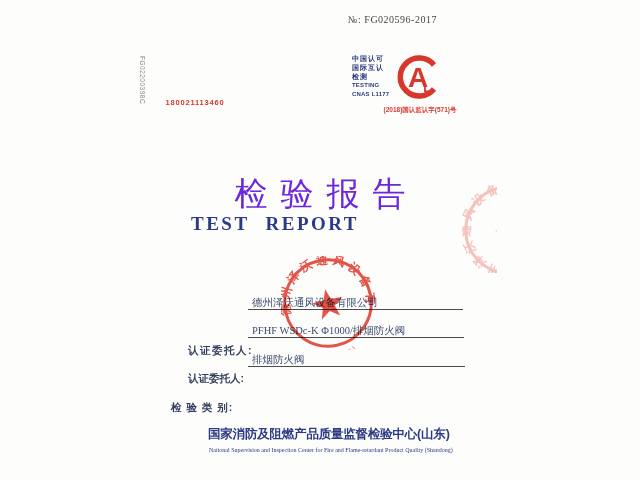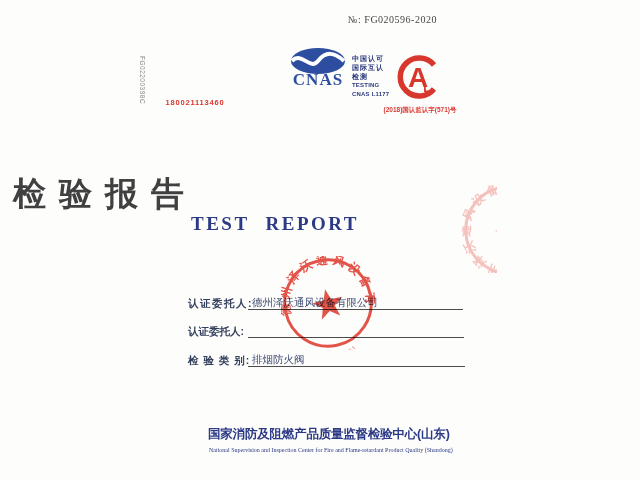--- a/index.html
+++ b/index.html
@@ -18,66 +18,59 @@
   .cma-number { left:157px; top:98px; width:76px; text-align:center; font-size:7.5px; font-weight:bold; color:#d8372e; letter-spacing:0.8px; }
   .ilac-wrap { left:227px; top:46px; width:60px; height:60px; }
   .cnas-wrap { left:289px; top:46px; width:58px; height:42px; }
   .accred-block { left:352px; top:54px; width:44px; color:#2c3b7d; }
   .accred-block .zh { font-size:7px; font-weight:bold; line-height:9px; letter-spacing:1px; }
   .accred-block .en { font-size:6px; font-weight:bold; line-height:8.5px; letter-spacing:0.2px; }
   .cal-wrap { left:394px; top:52px; width:48px; height:52px; }
   .cal-caption { left:378px; top:106px; width:84px; text-align:center; font-size:6.5px; font-weight:bold; color:#d8372e; white-space:nowrap; }
 
   
-  .title-zh { left:0; top:172px; width:640px; font-size:33px; font-weight:bold; color:#404040; letter-spacing:13px; text-indent:13px; font-family:"Liberation Sans", sans-serif; }
+  .title-zh { left:0; top:172px; width:640px; text-align:center; font-size:33px; font-weight:normal; color:#6d28d9; letter-spacing:13px; text-indent:13px; font-family:"Liberation Sans", sans-serif; }
   .title-en { left:0; top:213px; width:550px; text-align:center; font-family:"Liberation Serif", serif; font-size:19px; font-weight:bold; color:#2c3a86; letter-spacing:2.5px; word-spacing:9px; }
 
   
-  .field-label { color:#333f5c; font-size:10.5px; font-weight:bold; white-space:nowrap; }
+  .field-label { color:#333f5c; font-size:10.5px; font-weight:bold; white-space:nowrap;margin-top:47px; }
   .field-value { color:#3d4b70; font-size:10.5px; font-family:"Liberation Serif", serif; white-space:nowrap; }
   .underline { height:1px; background:#4c4c4c; }
   .lbl1 { left:188px; top:297px; letter-spacing:1.5px; }
   .val1 { left:252px; top:296px; }
   .ul1  { left:248px; top:309px; width:215px; }
   .lbl2 { left:188px; top:325px; }
   .val2 { left:252px; top:324px; }
   .ul2  { left:248px; top:337px; width:216px; }
-  .lbl3 { left:188px; top:354px; letter-spacing:1px;text-align:right; }
+  .lbl3 { left:171px; top:354px; letter-spacing:1px;text-align:right; }
   .val3 { left:252px; top:353px; }
   .ul3  { left:248px; top:366px; width:217px; }
 
   
   .stamp-main { left:281px; top:256px; width:94px; height:94px; opacity:0.88; mix-blend-mode:multiply; }
   .stamp-clip { left:462px; top:183px; width:35px; height:90px; overflow:hidden; opacity:0.3; }
   .stamp-clip svg { position:absolute; left:0; top:0; width:94px; height:94px; }
 
   
   .footer-logo { left:157px; top:420px; width:50px; height:40px; }
   .footer-zh { left:208px; top:426px; font-size:12.5px; font-weight:bold; color:#2c3a86; letter-spacing:-0.2px; white-space:nowrap; }
   .footer-en { left:209px; top:447px; font-size:6px; font-family:"Liberation Serif", serif; color:#2c3a86; white-space:nowrap; }
 </style>
 </head>
 <body>
 
 <div id="canvas">
 
-  <div class="abs report-no"><span>№:</span>&nbsp;<span>FG020596-2020</span></div>
+  <div class="abs report-no"><span>№:</span>&nbsp;<span>FG020596-2017</span></div>
 
   <div class="abs side-code">FG02200398C</div>
 
   <div class="abs cma-number">180021113460</div>
 
 
-  <div class="abs cnas-wrap">
-    <svg width="58" height="42" viewBox="0 0 58 42">
-      <ellipse cx="29" cy="15" rx="27" ry="13" fill="#2d4ea0"></ellipse>
-      <path d="M3 15 C13 5, 21 25, 29 15 S 45 6, 55 15" fill="none" stroke="#ffffff" stroke-width="4"></path>
-      <text x="29" y="39" text-anchor="middle" font-size="17" font-weight="bold" font-family="Liberation Serif, serif" fill="#2d4ea0" letter-spacing="1">CNAS</text>
-    </svg>
-  </div>
 
   <div class="abs accred-block">
     <div class="zh">中国认可</div>
     <div class="zh">国际互认</div>
     <div class="zh">检测</div>
     <div class="en">TESTING</div>
     <div class="en">CNAS L1177</div>
   </div>
 
   <div class="abs cal-wrap">
@@ -90,20 +83,21 @@
   <div class="abs cal-caption">(2018)国认监认字(571)号</div>
 
   <div class="abs title-zh">检验报告</div>
   <div class="abs title-en">TEST REPORT</div>
 
   <div class="abs field-label lbl1">认证委托人:</div>
   <div class="abs field-value val1">德州泽沃通风设备有限公司</div>
   <div class="abs underline ul1"></div>
 
   <div class="abs field-label lbl2">认证委托人:</div>
+  <div class="abs field-value val2">PFHF WSDc-K Φ1000/排烟防火阀</div>
   <div class="abs underline ul2"></div>
 
   <div class="abs field-label lbl3">检 验 类 别:</div>
   <div class="abs field-value val3">排烟防火阀</div>
   <div class="abs underline ul3"></div>
 
   <div class="abs stamp-main">
     <svg width="94" height="94" viewBox="0 0 100 100">
       <defs>
         <path id="stA" d="M11 64 A41.5 41.5 0 1 1 89 64"></path>

